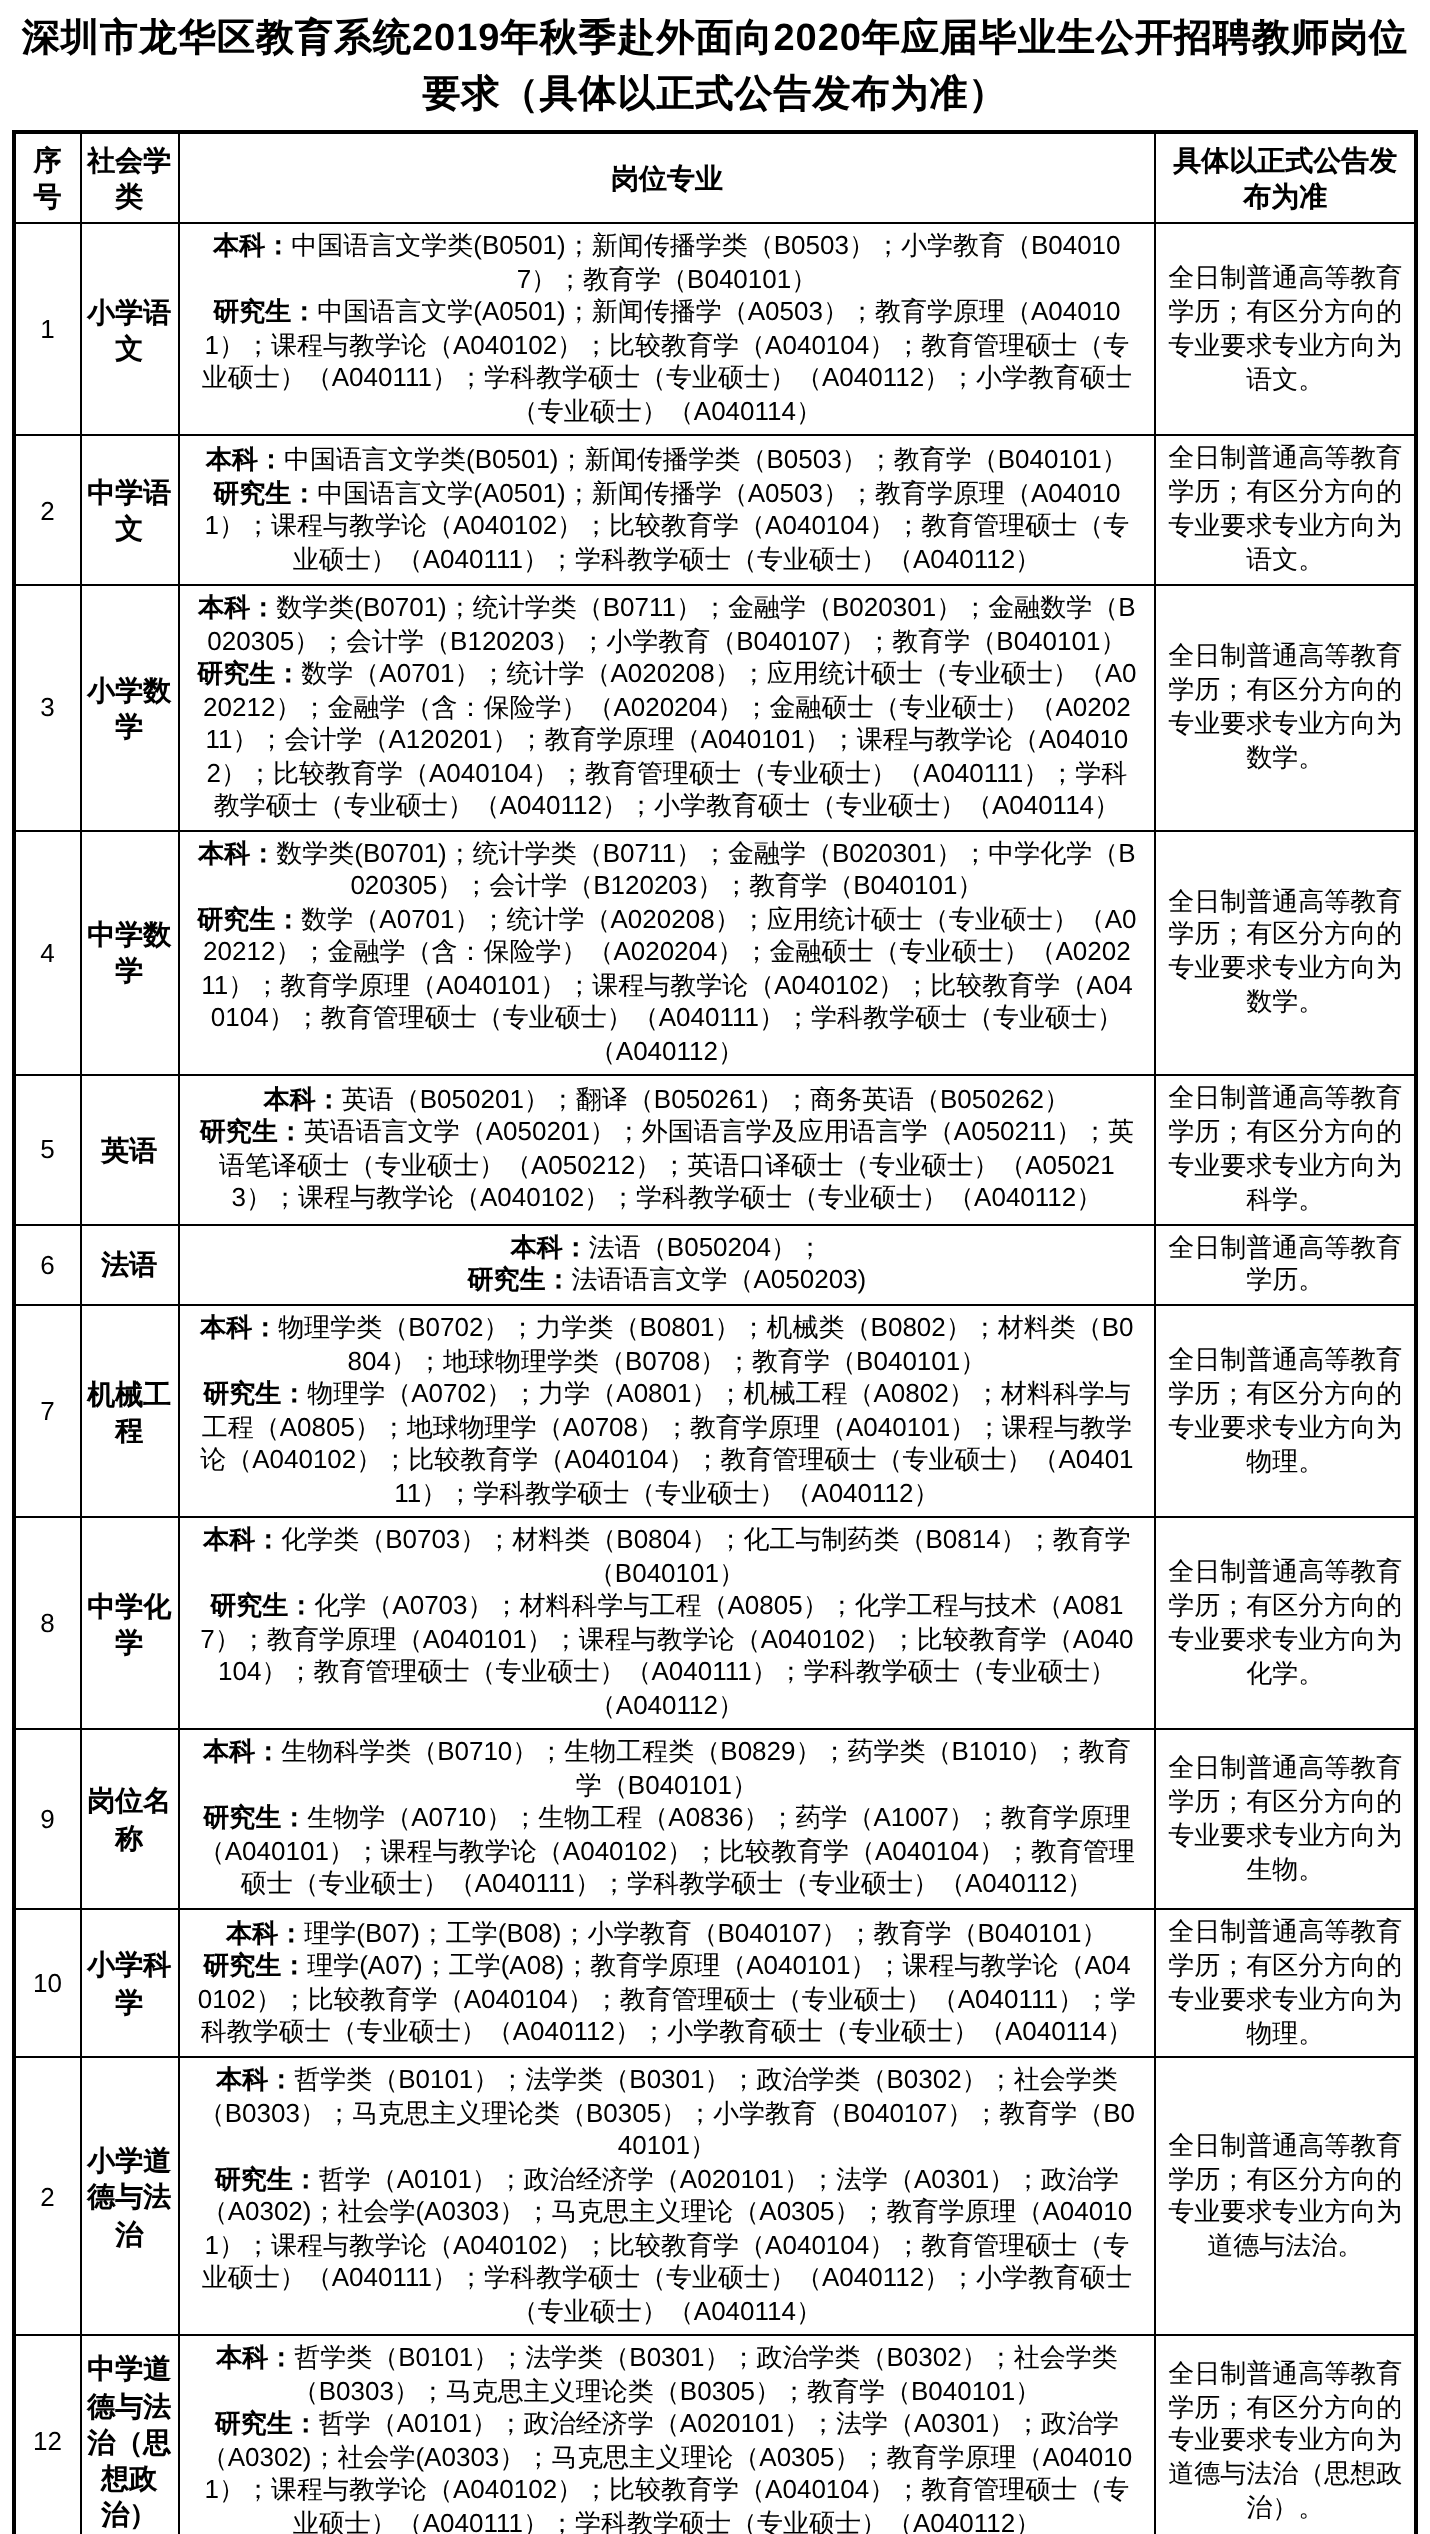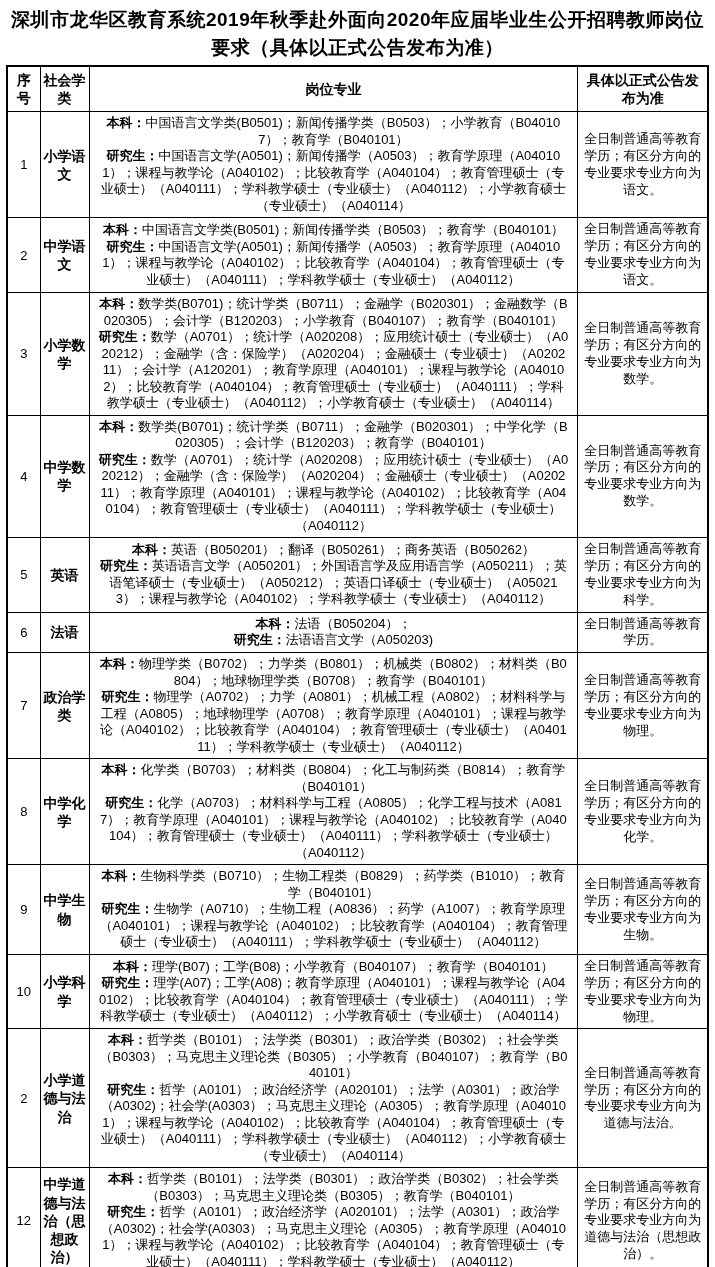--- a/index.html
+++ b/index.html
@@ -139,41 +139,41 @@
     <td class="cell-pos">法语</td>
     <td class="cell-major">
       <div class="line"><span class="lbl">本科：</span><span>法语（B050204）；</span></div>
       <div class="line"><span class="lbl">研究生：</span><span>法语语言文学（A050203)</span></div>
     </td>
     <td class="cell-cond">全日制普通高等教育学历。</td>
   </tr>
 
   <tr>
     <td class="cell-no">7</td>
-    <td class="cell-pos">政治学类</td>
+    <td class="cell-pos">机械工程</td>
     <td class="cell-major">
       <div class="line"><span class="lbl">本科：</span><span>物理学类（B0702）；力学类（B0801）；机械类（B0802）；材料类（B0804）；地球物理学类（B0708）；教育学（B040101）</span></div>
       <div class="line"><span class="lbl">研究生：</span><span>物理学（A0702）；力学（A0801）；机械工程（A0802）；材料科学与工程（A0805）；地球物理学（A0708）；教育学原理（A040101）；课程与教学论（A040102）；比较教育学（A040104）；教育管理硕士（专业硕士）（A040111）；学科教学硕士（专业硕士）（A040112）</span></div>
     </td>
     <td class="cell-cond">全日制普通高等教育学历；有区分方向的专业要求专业方向为物理。</td>
   </tr>
 
   <tr>
     <td class="cell-no">8</td>
     <td class="cell-pos">中学化学</td>
     <td class="cell-major">
       <div class="line"><span class="lbl">本科：</span><span>化学类（B0703）；材料类（B0804）；化工与制药类（B0814）；教育学（B040101）</span></div>
       <div class="line"><span class="lbl">研究生：</span><span>化学（A0703）；材料科学与工程（A0805）；化学工程与技术（A0817）；教育学原理（A040101）；课程与教学论（A040102）；比较教育学（A040104）；教育管理硕士（专业硕士）（A040111）；学科教学硕士（专业硕士）（A040112）</span></div>
     </td>
     <td class="cell-cond">全日制普通高等教育学历；有区分方向的专业要求专业方向为化学。</td>
   </tr>
 
   <tr>
     <td class="cell-no">9</td>
-    <td class="cell-pos">中学生物</td>
+    <td class="cell-pos">岗位名称</td>
     <td class="cell-major">
       <div class="line"><span class="lbl">本科：</span><span>生物科学类（B0710）；生物工程类（B0829）；药学类（B1010）；教育学（B040101）</span></div>
       <div class="line"><span class="lbl">研究生：</span><span>生物学（A0710）；生物工程（A0836）；药学（A1007）；教育学原理（A040101）；课程与教学论（A040102）；比较教育学（A040104）；教育管理硕士（专业硕士）（A040111）；学科教学硕士（专业硕士）（A040112）</span></div>
     </td>
     <td class="cell-cond">全日制普通高等教育学历；有区分方向的专业要求专业方向为生物。</td>
   </tr>
 
   <tr>
     <td class="cell-no">10</td>
     <td class="cell-pos">小学科学</td>

